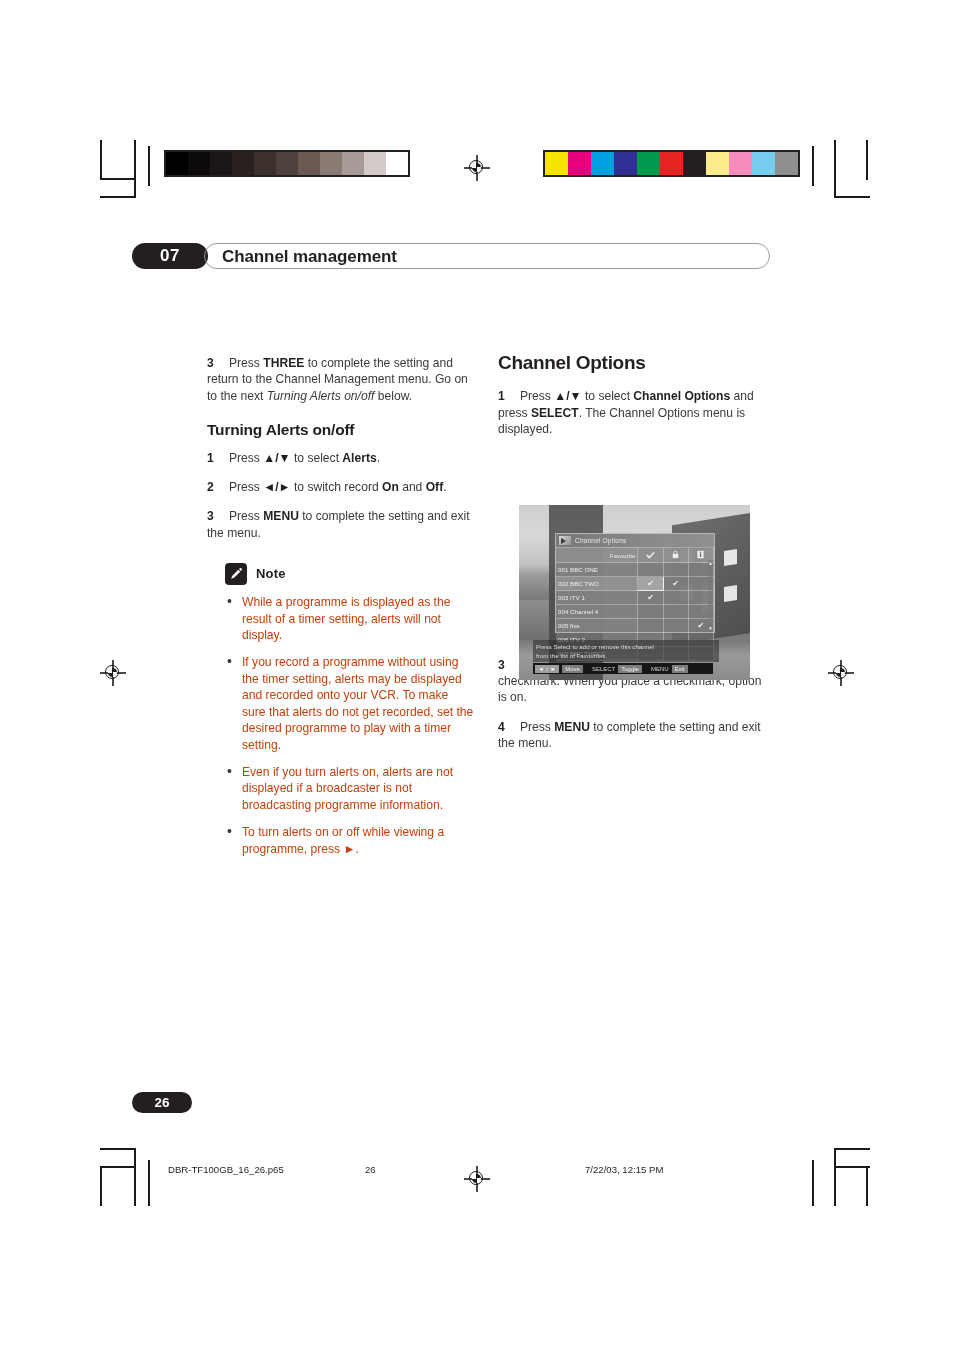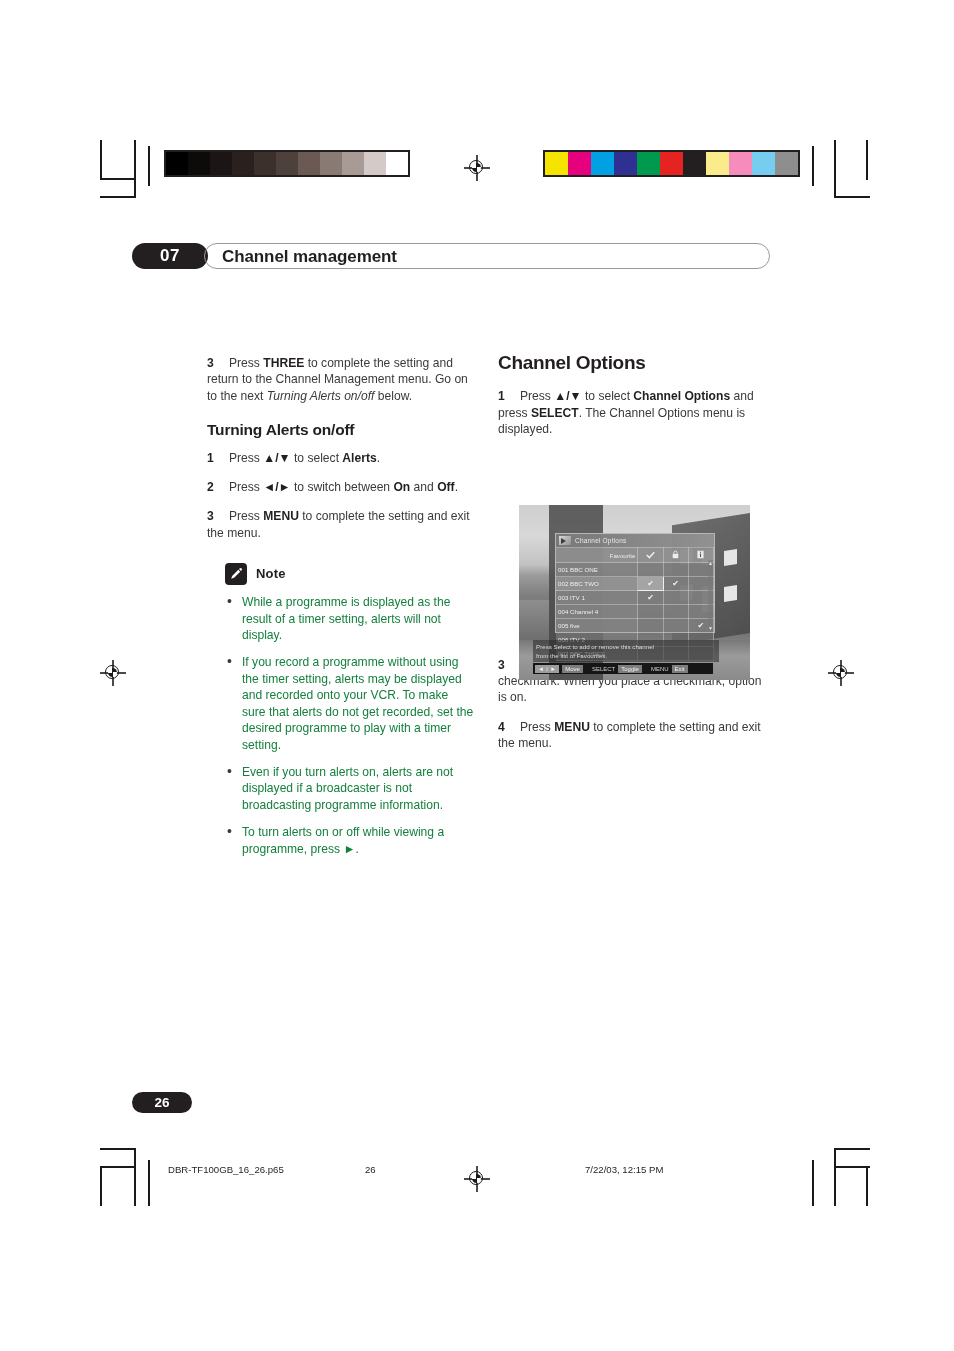--- a/index.html
+++ b/index.html
@@ -158,21 +158,21 @@
     list-style: none;
     margin: 0 0 0 18px;
     padding: 0;
   }
   ul.bullets li {
     position: relative;
     padding-left: 17px;
     margin-bottom: 11px;
     font-size: 12.1px;
     line-height: 16.4px;
-    color: #15803d;
+    color: #c2410c;
   }
   ul.bullets li::before {
     content: "\2022";
     position: absolute;
     left: 2px; top: -1px;
     font-size: 14px;
     color: #3a3a3a;
   }
 
   
@@ -430,21 +430,21 @@
     <span class="step-num">3</span><span>Press </span><b>THREE</b><span> to complete the setting and return to the Channel Management menu. Go on to the next </span><i>Turning Alerts on/off</i><span> below.</span>
   </p>
 
   <h2 class="sec">Turning Alerts on/off</h2>
 
   <p class="p">
     <span class="step-num">1</span><span>Press </span><b>▲/▼</b><span> to select </span><b>Alerts</b><span>.</span>
   </p>
 
   <p class="p">
-    <span class="step-num">2</span><span>Press </span><b>◄/►</b><span> to switch between </span><b>On</b><span> and </span><b>Off</b><span>.</span>
+    <span class="step-num">2</span><span>Press </span><b>◄/►</b><span> to switch record </span><b>On</b><span> and </span><b>Off</b><span>.</span>
   </p>
 
   <p class="p">
     <span class="step-num">3</span><span>Press </span><b>MENU</b><span> to complete the setting and exit the menu.</span>
   </p>
 
   <div class="callout-head">
     <span class="icon-note">
       <svg class="pen" viewBox="0 0 16 16" xmlns="http://www.w3.org/2000/svg">
         <path d="M2.5 13.5 L3.6 10.2 L10.6 3.2 L12.8 5.4 L5.8 12.4 Z" fill="#ffffff"></path>

